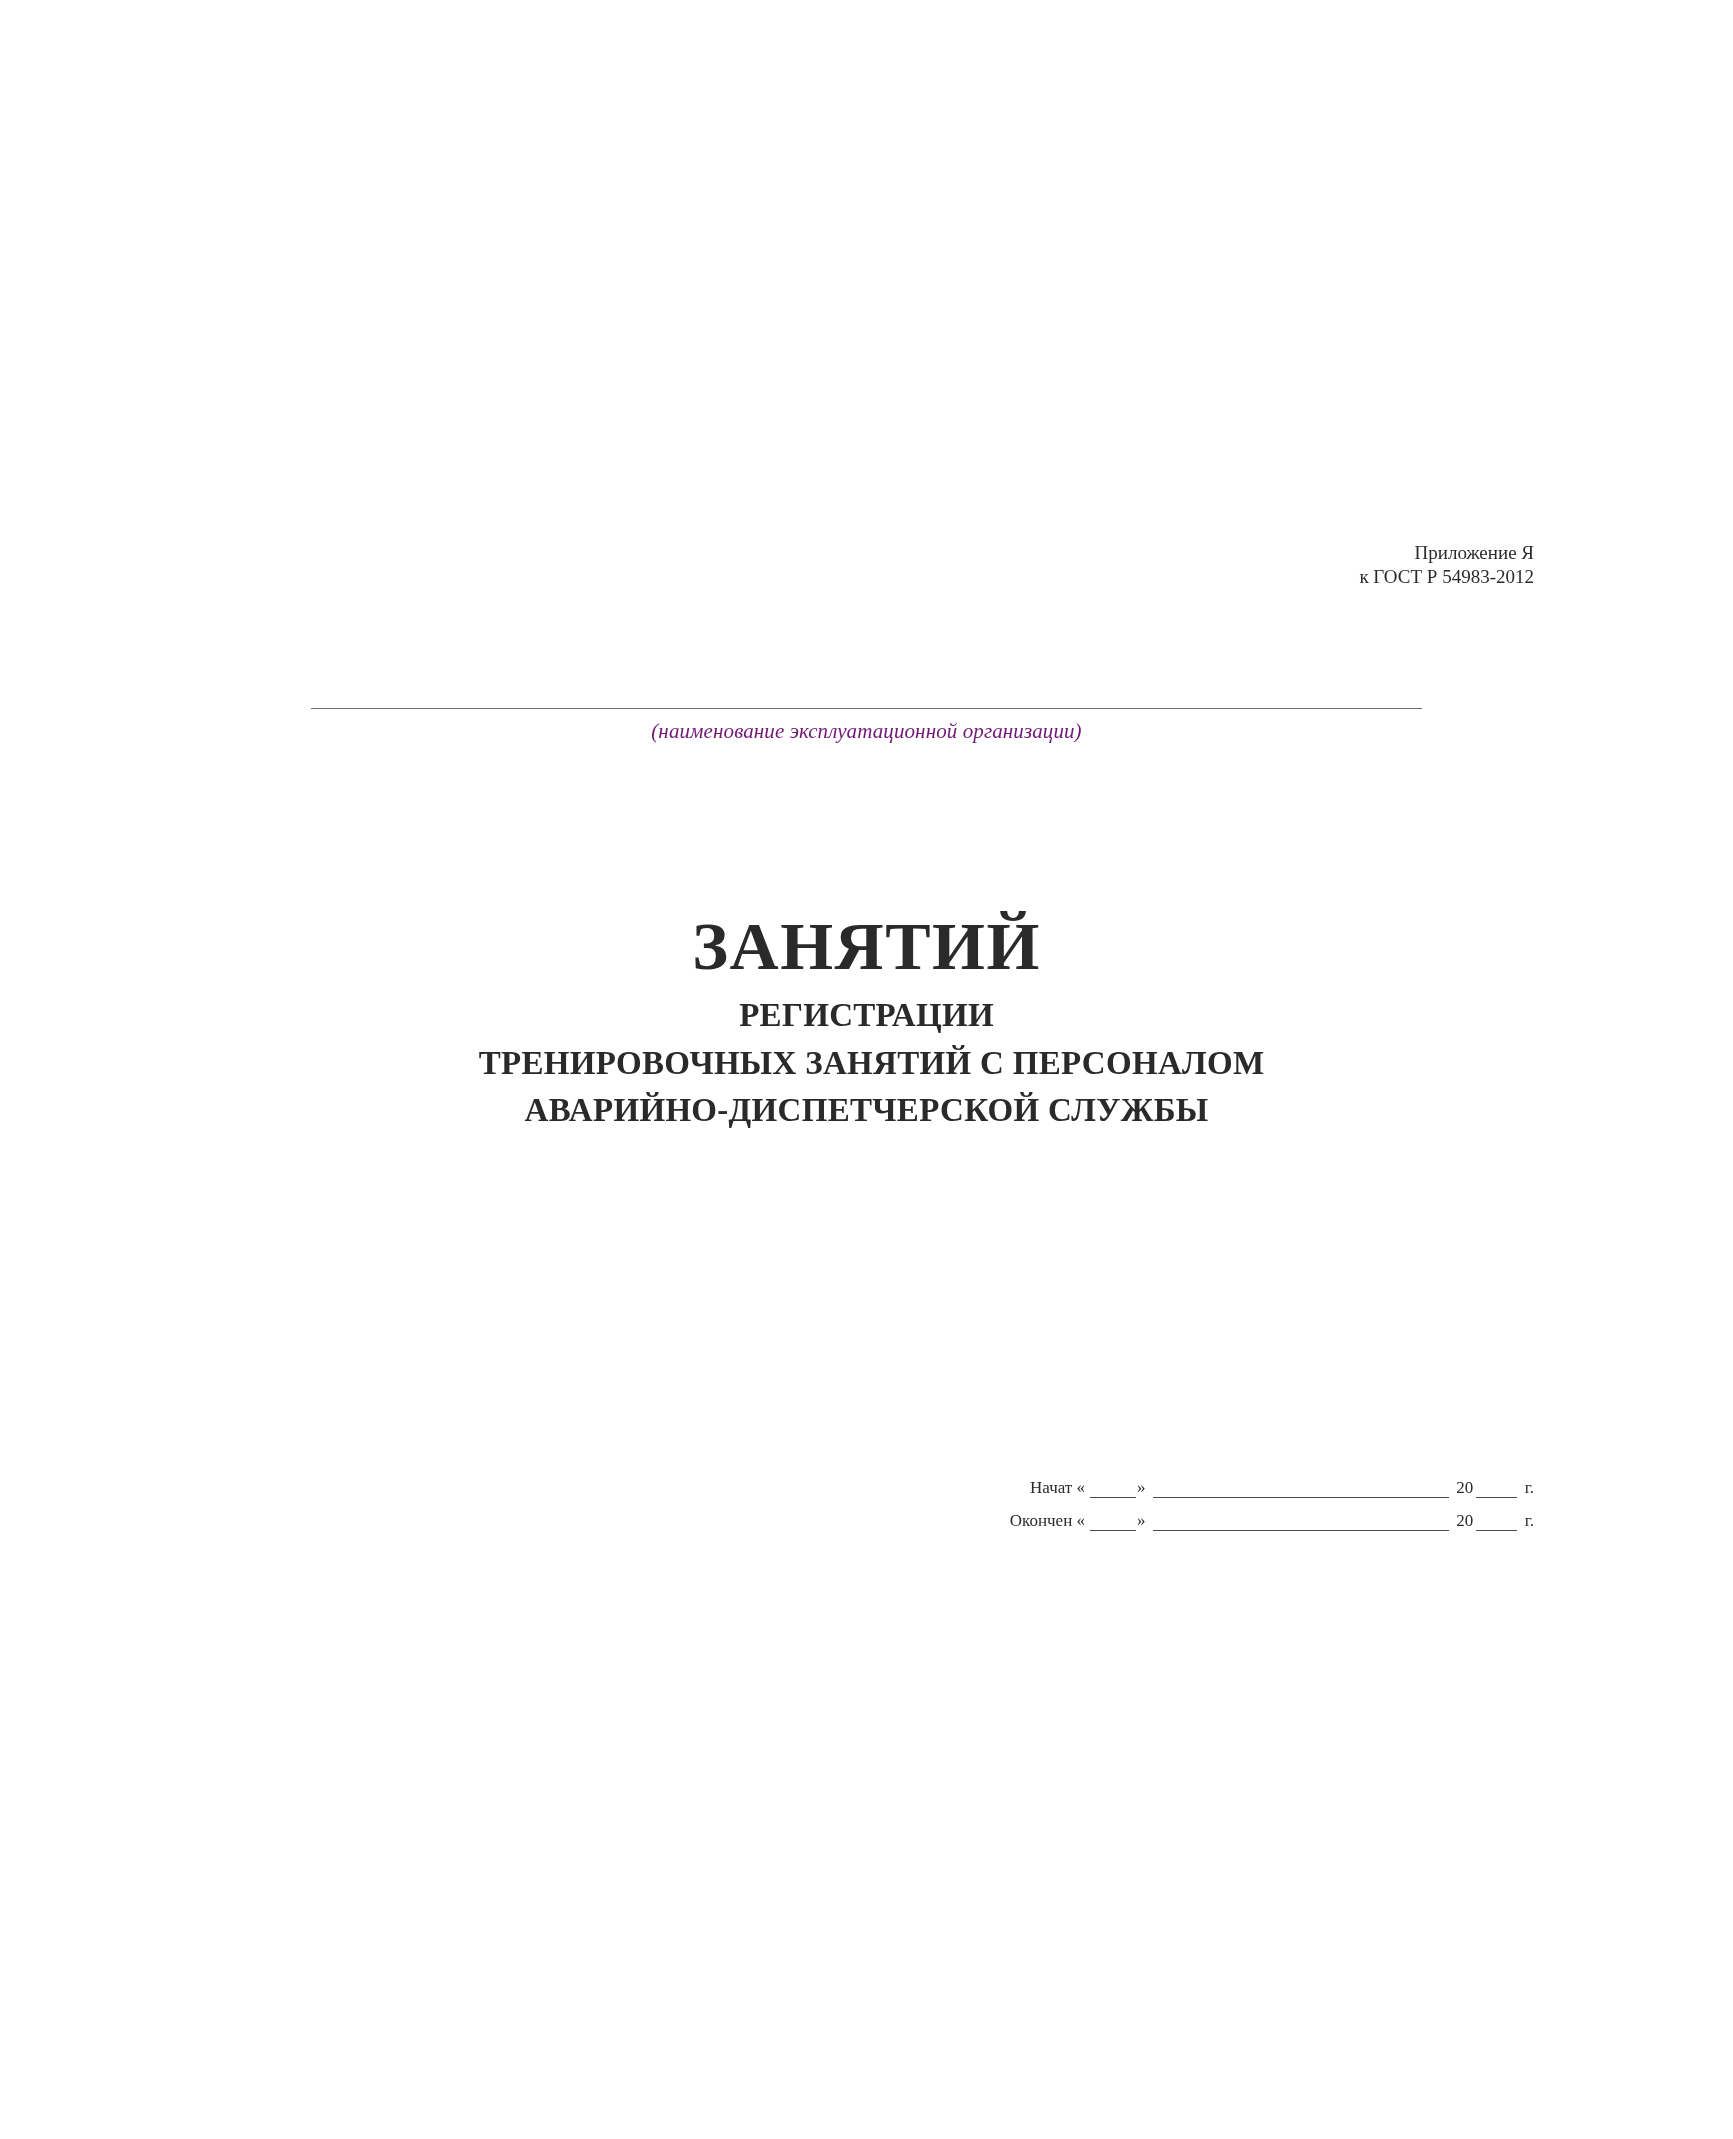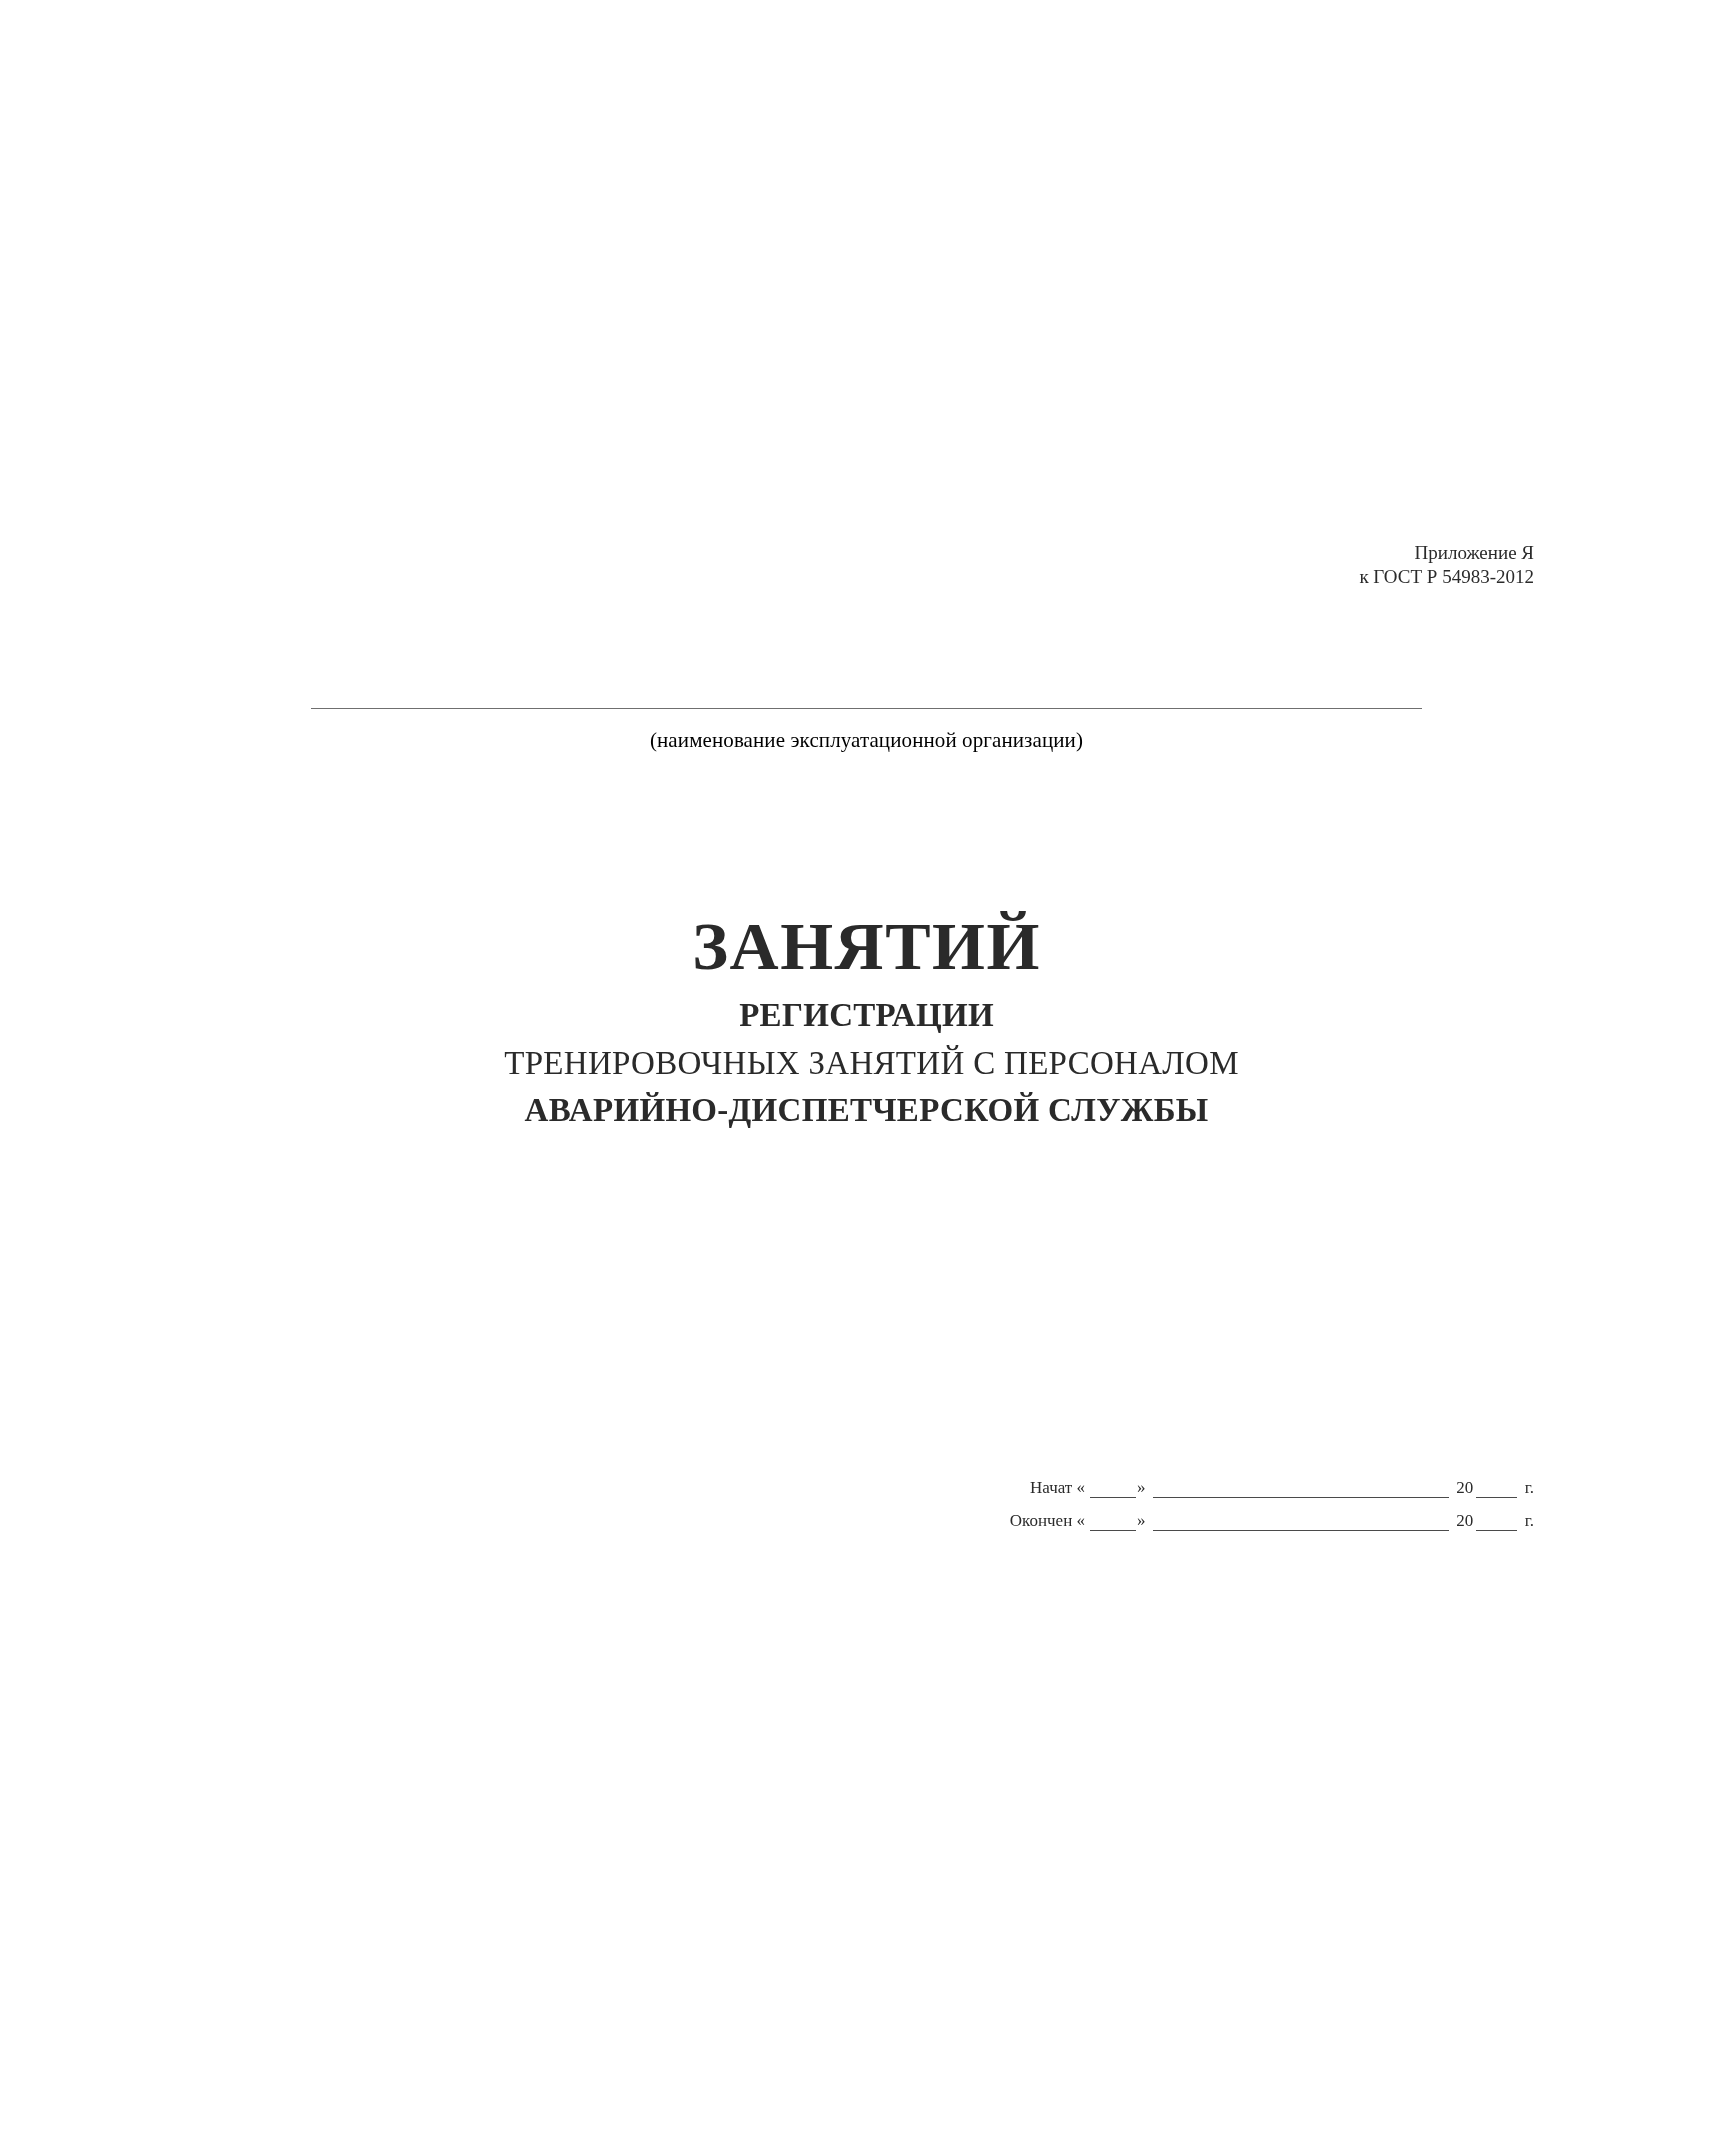--- a/index.html
+++ b/index.html
@@ -42,25 +42,26 @@
     top: 708px;
     left: 311px;
     width: 1111px;
   }
   .org-rule {
     width: 100%;
     height: 0;
     border-bottom: 1.2px solid #6f6f6f;
   }
   .org-caption {
-    margin-top: 19px;
+    margin-top: 10px;
     text-align: center;
     font-size: 21px;
-    color: #000000;
+    color: #701a75;
     letter-spacing: 0.1px;
+    font-style: italic;
   }
 
   
   .title-block {
     position: absolute;
     top: 911px;
     left: 0;
     width: 100%;
     text-align: center;
   }
@@ -74,21 +75,21 @@
   .title-sub1 {
     margin-top: 15px;
     font-size: 33px;
     font-weight: bold;
     letter-spacing: 0.3px;
     color: #2a2a2a;
   }
   .title-sub2 {
     margin-top: 10.4px;
     font-size: 33px;
-    font-weight: normal;
+    font-weight: bold;
     letter-spacing: 0.3px;
     color: #2a2a2a;
     margin-left: 10px;
   }
   .title-sub3 {
     margin-top: 10.4px;
     font-size: 33px;
     font-weight: bold;
     letter-spacing: 0.3px;
     color: #2a2a2a;

